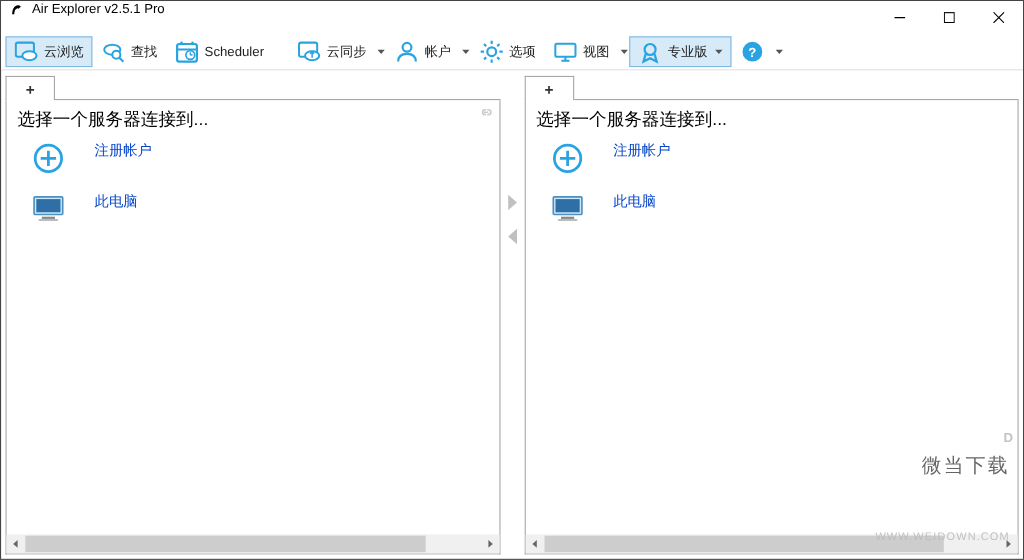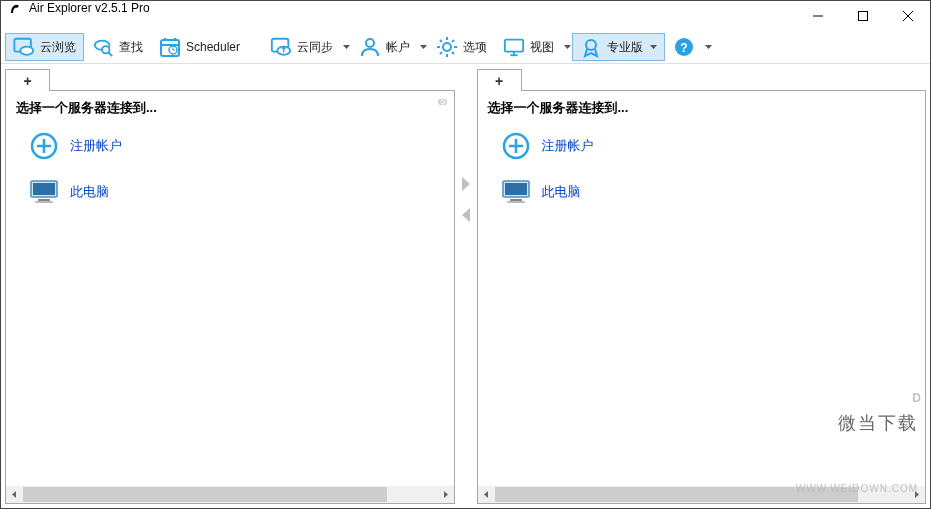--- a/index.html
+++ b/index.html
@@ -25,24 +25,24 @@
 .pane-wrap { flex: 1; display: flex; flex-direction: column; min-width: 0; min-height: 0; }
 
 
 .tabstrip { height: 23px; display: flex; align-items: flex-end; border-bottom: 1px solid #a7a7a7; }
 .newtab { width: 45px; height: 22px; border: 1px solid #a7a7a7; border-bottom: none; background: #fff; display: flex; align-items: center; justify-content: center; font-size: 14px; font-weight: bold; color: #333; margin-bottom: -1px; position: relative; z-index: 2; }
 .newtab::after { content:""; position:absolute; left:0; right:0; bottom:-1px; height:1px; background:#fff; }
 .tabstrip .filler { flex:1; }
 
 
 .pane { flex: 1; border: 1px solid #a7a7a7; border-top: none; padding: 6px 0 0 0; position: relative; display: flex; flex-direction: column; min-height: 0; }
-.prompt { padding: 2px 10px 6px 10px; font-size: 13px; color: #000; font-weight: bold; }
+.prompt { padding: 2px 10px 6px 10px; font-size: 16px; color: #000; }
 .linkicon { position:absolute; right:6px; top:4px; opacity:0.5; }
 
-.entry { display: flex; align-items: center; gap: 10px; padding: 2px 10px 2px 22px; height: 46px; }
+.entry { display: flex; align-items: flex-start; gap: 26px; padding: 2px 10px 2px 22px; height: 46px; }
 .entry .eicon { width: 32px; height: 32px; display:flex; align-items:center; justify-content:center; }
 .entry .elabel { color: #0645c8; font-size: 13px; }
 
 .pane-filler { flex:1; }
 .hscroll { height: 17px; background: #f0f0f0; display: flex; align-items: stretch; }
 .hscroll .arrow { width: 17px; background: #f0f0f0; display:flex; align-items:center; justify-content:center; color:#666; }
 .hscroll .track { flex:1; background:#f0f0f0; position:relative; }
 .hscroll .thumb { position:absolute; left:0; top:1px; bottom:1px; width:88%; background:#cdcdcd; }
 
 

